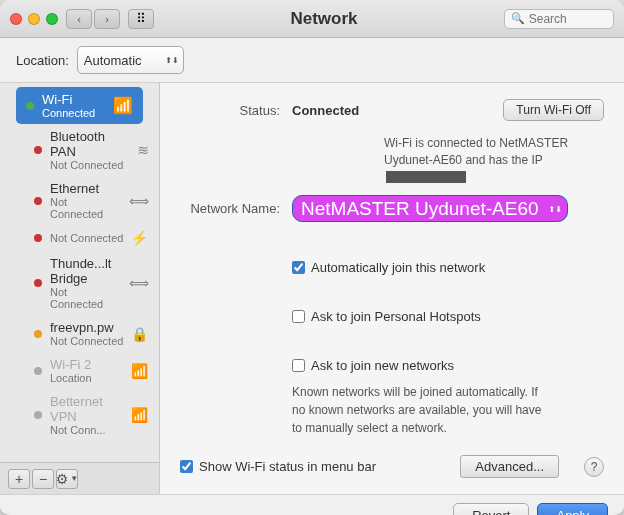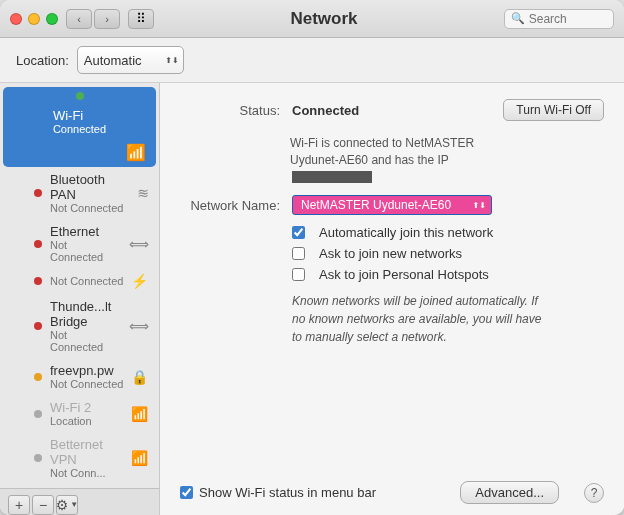--- a/index.html
+++ b/index.html
@@ -174,22 +174,21 @@
       display: flex;
       align-items: center;
       padding: 5px 10px;
       cursor: pointer;
       gap: 8px;
       margin-left: 24px;
     }
     .sidebar-item.active {
       background: #3a7fce;
       border-radius: 5px;
-      margin: 0 3px;
-      flex-direction: column;
+      margin: 0 16px;
     }
     .sidebar-item.active .item-name,
     .sidebar-item.active .item-status {
       color: white;
     }
     .sidebar-item .status-dot {
       width: 8px;
       height: 8px;
       border-radius: 50%;
       flex-shrink: 0;
@@ -286,24 +285,24 @@
       color: #555;
       min-width: 100px;
       text-align: right;
     }
     .network-select-wrapper {
       position: relative;
       display: inline-block;
     }
     .network-select {
       padding: 2px 28px 2px 8px;
-      background: #ec4899;
+      background: #d946ef;
       border: 1px solid #2060b0;
-      border-radius: 3px;
-      font-size: 12px;
+      border-radius: 10px;
+      font-size: 19px;
       color: white;
       appearance: none;
       -webkit-appearance: none;
       cursor: pointer;
       min-width: 200px;
     }
     .network-select-wrapper::after {
       content: '⬆⬇';
       font-size: 8px;
       position: absolute;
@@ -315,58 +314,58 @@
     }
     .checkboxes {
       display: flex;
       flex-direction: column;
       gap: 6px;
       margin-left: 112px;
     }
     .checkbox-row {
       display: flex;
       align-items: center;
-      gap: 14px;
+      gap: 6px;
+      margin-top: 28px;
     }
     .checkbox-input {
       width: 13px;
       height: 13px;
       cursor: pointer;
       accent-color: #3a7fce;
     }
     .checkbox-label {
       font-size: 13px;
       color: #333;
     }
     .info-text {
       font-size: 12px;
       color: #555;
       margin-left: 112px;
       line-height: 1.5;
       max-width: 260px;
-      font-style: italic;
     }
     .bottom-options {
       display: flex;
       align-items: center;
       gap: 25px;
       margin-top: auto;
       padding-top: 8px;
     }
     .show-wifi-row {
       display: flex;
       align-items: center;
       gap: 6px;
     }
     .advanced-btn {
       margin-left: auto;
       padding: 3px 14px;
       background: linear-gradient(to bottom, #f7f7f7, #e0e0e0);
       border: 1px solid #aaa;
-      border-radius: 8px;
+      border-radius: 3px;
       font-size: 13px;
       color: #333;
       cursor: pointer;
     }
     .help-btn {
       width: 20px;
       height: 20px;
       border-radius: 50%;
       background: linear-gradient(to bottom, #f7f7f7, #e0e0e0);
       border: 1px solid #aaa;
@@ -538,21 +537,21 @@
     </div>
 
     <div class="right-panel">
 
       <div class="status-row">
         <span class="status-label">Status:</span>
         <span class="status-connected">Connected</span>
         <button class="turn-wifi-btn">Turn Wi-Fi Off</button>
       </div>
 
-      <div style="display:flex;margin-left:10px;">
+      <div style="display:flex;margin-left:10px;justify-content:space-between;">
         <span style="min-width:100px;"></span>
         <span class="status-info">
           <span>Wi-Fi is connected to NetMASTER Uydunet-AE60 and has the IP</span>
           <span class="redacted-bar"></span>
         </span>
       </div>
 
       <div class="network-name-row">
         <span class="network-label">Network Name:</span>
         <div class="network-select-wrapper">
@@ -561,26 +560,26 @@
           </select>
         </div>
       </div>
 
       <div class="checkboxes">
         <div class="checkbox-row">
           <input type="checkbox" class="checkbox-input" id="auto-join" checked="" style="">
           <label class="checkbox-label" for="auto-join">Automatically join this network</label>
         </div>
         <div class="checkbox-row">
+          <input type="checkbox" class="checkbox-input" id="personal-hotspot" style="">
+          <label class="checkbox-label" for="personal-hotspot">Ask to join Personal Hotspots</label>
+        </div>
+        <div class="checkbox-row">
           <input type="checkbox" class="checkbox-input" id="new-networks" style="">
           <label class="checkbox-label" for="new-networks">Ask to join new networks</label>
-        </div>
-        <div class="checkbox-row">
-          <input type="checkbox" class="checkbox-input" id="personal-hotspot" style="">
-          <label class="checkbox-label" for="personal-hotspot">Ask to join Personal Hotspots</label>
         </div>
       </div>
 
       <div class="info-text">Known networks will be joined automatically. If no known networks are available, you will have to manually select a network.</div>
 
       <div class="bottom-options">
         <div class="show-wifi-row">
           <input type="checkbox" class="checkbox-input" id="show-wifi" checked="" style="">
           <label class="checkbox-label" for="show-wifi">Show Wi-Fi status in menu bar</label>
         </div>

